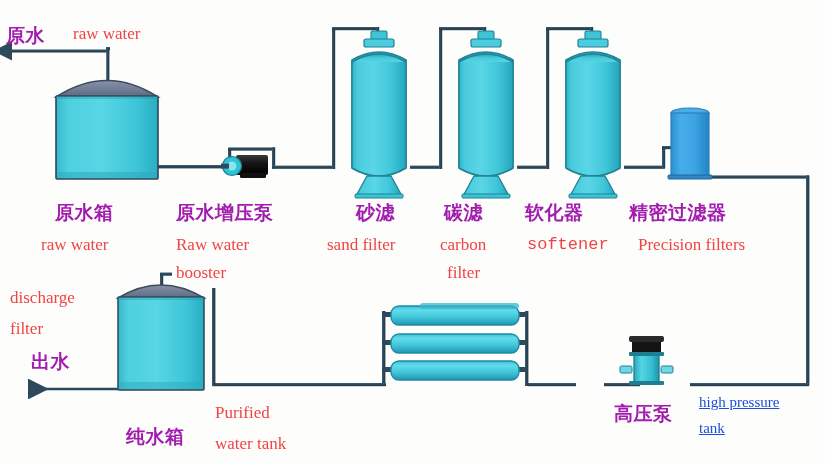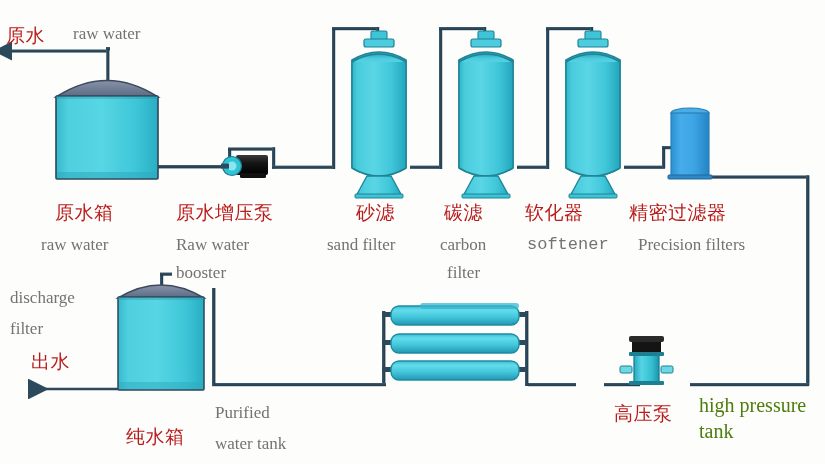--- a/index.html
+++ b/index.html
@@ -28,31 +28,33 @@
   .lbl {
     position: absolute;
     color: #1a1a2e;
     white-space: nowrap;
     line-height: 1.18;
   }
   .lbl-cn {
     font-family: "DejaVu Sans", "Liberation Sans", sans-serif;
     font-size: 19px;
     letter-spacing: 0.5px;
-    color: #b91c1c;
+    color: #a21caf;
+    font-weight: bold;
   }
   .lbl-en {
     font-family: "Liberation Serif", "DejaVu Serif", serif;
     font-size: 17px;
-    color: #737373;
+    color: #ef4444;
   }
   .lbl-en-sm {
     font-family: "Liberation Serif", "DejaVu Serif", serif;
-    font-size: 20px;
-    color: #4d7c0f;
+    font-size: 15px;
+    color: #1d4ed8;
+    text-decoration: underline;
   }
 </style>
 </head>
 <body>
 
 <div id="diagram-root">
 
   <svg id="flow-svg" viewBox="0 0 825 464">
     <defs>
 

